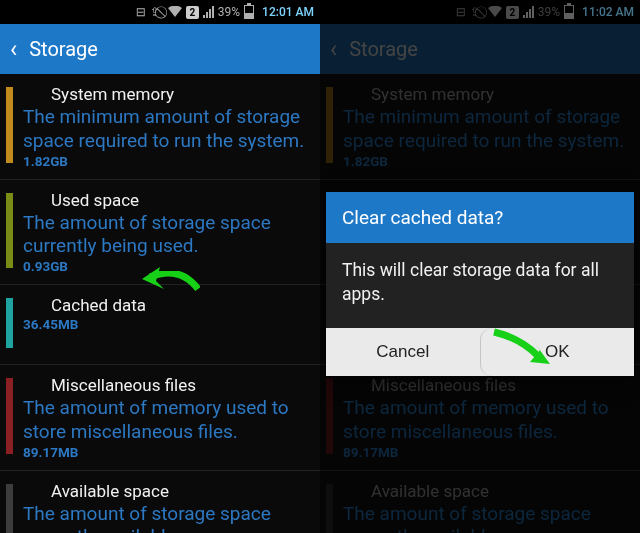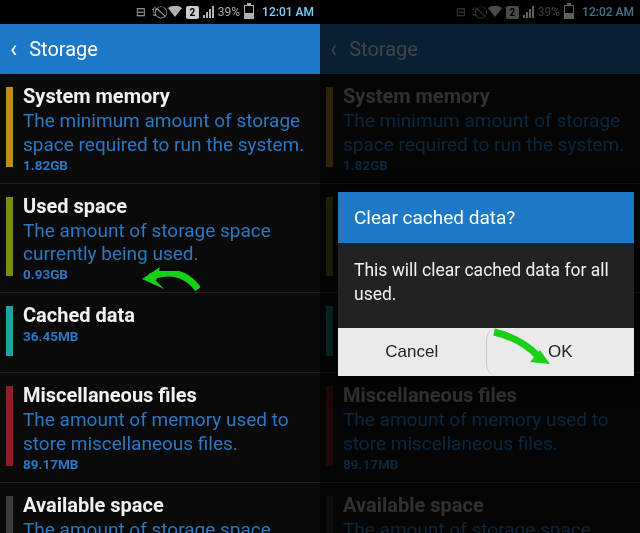--- a/index.html
+++ b/index.html
@@ -75,37 +75,37 @@
     gap: 10px;
   }
   .swatch {
     width: 7px;
     align-self: stretch;
     margin-top: 3px;
     margin-bottom: 6px;
     min-height: 50px;
   }
   .item .text { flex: 1; }
-  .item .title { color: #f1f1f1; font-size: 20px; font-weight: 700; margin-bottom: 1px; }
+  .item .title { color: #f1f1f1; font-size: 17px; font-weight: 400; margin-bottom: 1px; margin-left: 28px; }
   .item .desc  { color: #2c78c2; font-size: 19px; line-height: 1.25; }
   .item .size  { color: #2c78c2; font-size: 13.5px; font-weight: bold; }
   
   .dim .titlebar { background:#103a5f; color:#7c7c7c;}
   .dim .statusbar { color:#707070;}
   .dim .item .title { color:#5a5a5a;}
   .dim .item .desc,.dim .item .size { color:#17466f;}
   .dim .swatch { filter: brightness(0.45);}
   .scrim {
     position: absolute; inset: 0; background: rgba(0,0,0,0.45);
     pointer-events: none;
   }
   
   .dialog {
     position: absolute;
-    left: 18px; right: 6px;
+    left: 6px; right: 6px;
     top: 192px;
     background: #eaeaea;
     box-shadow: 0 4px 18px rgba(0,0,0,.6);
     z-index: 5;
   }
   .dialog-title {
     background: #1e78c8;
     color: #fff;
     font-size: 19px;
     padding: 14px 16px;
@@ -243,21 +243,21 @@
     </span>
     <span class="sim-box" style="background:#888">2</span>
     <span class="sigbars">
         <i></i>
         <i></i>
         <i></i>
         <i></i>
       </span>
     <span>39%</span>
     <span class="batt"></span>
-    <span class="clock">12:02 AM</span>
+    <span class="clock">11:02 AM</span>
   </div>
 
   <div class="titlebar">
     <span class="chev">‹</span>
     <span>Storage</span>
   </div>
 
   <div class="list">
     <div class="item">
       <div class="swatch" style="background:#c18b1d"></div>
@@ -297,21 +297,21 @@
         <div class="desc">The amount of storage space currently available.</div>
         <div class="size">1.13GB</div>
       </div>
     </div>
   </div>
 
   <div class="scrim"></div>
 
   <div class="dialog">
     <div class="dialog-title">Clear cached data?</div>
-    <div class="dialog-body">This will clear cached data for all used.</div>
+    <div class="dialog-body">This will clear storage data for all apps.</div>
     <div class="dialog-actions">
       <button>Cancel</button>
       <button>OK</button>
     </div>
   </div>
 
   <div class="arrow" style="left:170px; top:328px;">
     <svg width="70" height="40" viewBox="0 0 70 40">
       <path d="M4 4 Q30 10 48 28" stroke="#18d018" stroke-width="7" fill="none"></path>
       <path d="M60 36 L40 34 L50 22 L44 14 Z" fill="#18d018"></path>

